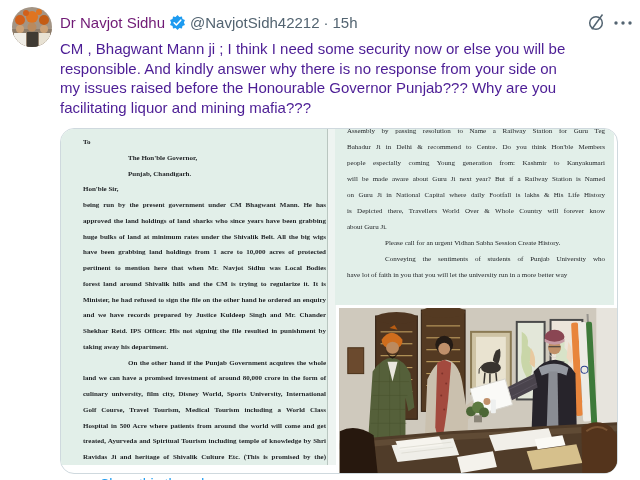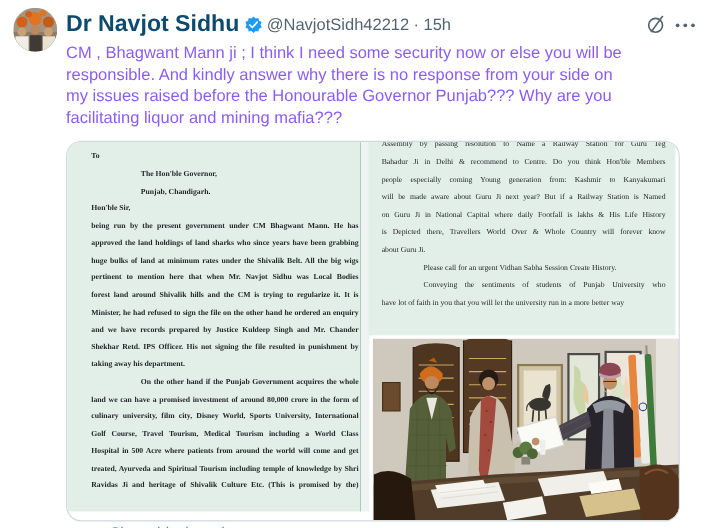--- a/index.html
+++ b/index.html
@@ -7,29 +7,29 @@
     width:640px;height:480px;overflow:hidden;position:relative;
     background:#ffffff;
     font-family:"Liberation Sans", sans-serif;
     -webkit-font-smoothing:antialiased;
   }
   .abs{position:absolute;}
 
   
   .avatar{left:12px;top:7px;width:40px;height:40px;border-radius:50%;overflow:hidden;cursor:pointer;}
   .hdr-row{left:60px;top:12px;height:20px;display:flex;align-items:center;gap:4px;white-space:nowrap;}
-  .name{font-weight:700;font-size:21px;color:#0c4a6e;cursor:pointer;}
+  .name{font-weight:400;font-size:15px;color:#701a75;cursor:pointer;}
   .badge{width:17px;height:17px;display:inline-block;}
   .handle{font-size:15px;color:#536471;cursor:pointer;text-align:right;}
   .dot,.time{font-size:15px;color:#536471;}
   .grok-btn{left:586px;top:12px;width:20px;height:20px;cursor:pointer;}
   .more-btn{left:612px;top:12px;width:22px;height:20px;cursor:pointer;}
 
   
-  .tweet-text{left:60px;top:39px;width:570px;color:#8b5cf6;font-size:15px;line-height:19.5px;}
+  .tweet-text{left:60px;top:39px;width:570px;color:#4c1d95;font-size:15px;line-height:19.5px;}
   .tweet-text div{white-space:nowrap;}
 
   
   .media-card{
     left:60px;top:128px;width:558px;height:346px;
     border:1px solid #cfd9de;border-radius:14px;overflow:hidden;
     background:#ffffff;box-sizing:border-box;
   }
   .pane{position:absolute;overflow:hidden;cursor:pointer;}
   .doc{font-family:"Liberation Serif", serif;font-size:7px;color:#232629;}
@@ -124,20 +124,21 @@
   <div class="pane pane-left doc">
     <div class="doc-lines-left">
 
     <span class="line end">To</span>
         <span class="line addr">The Hon'ble Governor,</span>
         <span class="line addr">Punjab, Chandigarh.</span>
         <span class="line end">Hon'ble Sir,</span>
         <span class="line">being run by the present government under CM Bhagwant Mann. He has</span>
         <span class="line">approved the land holdings of land sharks who since years have been grabbing</span>
         <span class="line">huge bulks of land at minimum rates under the Shivalik Belt. All the big wigs</span>
+        <span class="line">have been grabbing land holdings from 1 acre to 10,000 acres of protected</span>
         <span class="line">pertinent to mention here that when Mr. Navjot Sidhu was Local Bodies</span>
         <span class="line">forest land around Shivalik hills and the CM is trying to regularize it. It is</span>
         <span class="line">Minister, he had refused to sign the file on the other hand he ordered an enquiry</span>
         <span class="line">and we have records prepared by Justice Kuldeep Singh and Mr. Chander</span>
         <span class="line">Shekhar Retd. IPS Officer. His not signing the file resulted in punishment by</span>
         <span class="line end">taking away his department.</span>
         <span class="line ind">On the other hand if the Punjab Government acquires the whole</span>
         <span class="line">land we can have a promised investment of around 80,000 crore in the form of</span>
         <span class="line">culinary university, film city, Disney World, Sports University, International</span>
         <span class="line">Golf Course, Travel Tourism, Medical Tourism including a World Class</span>

